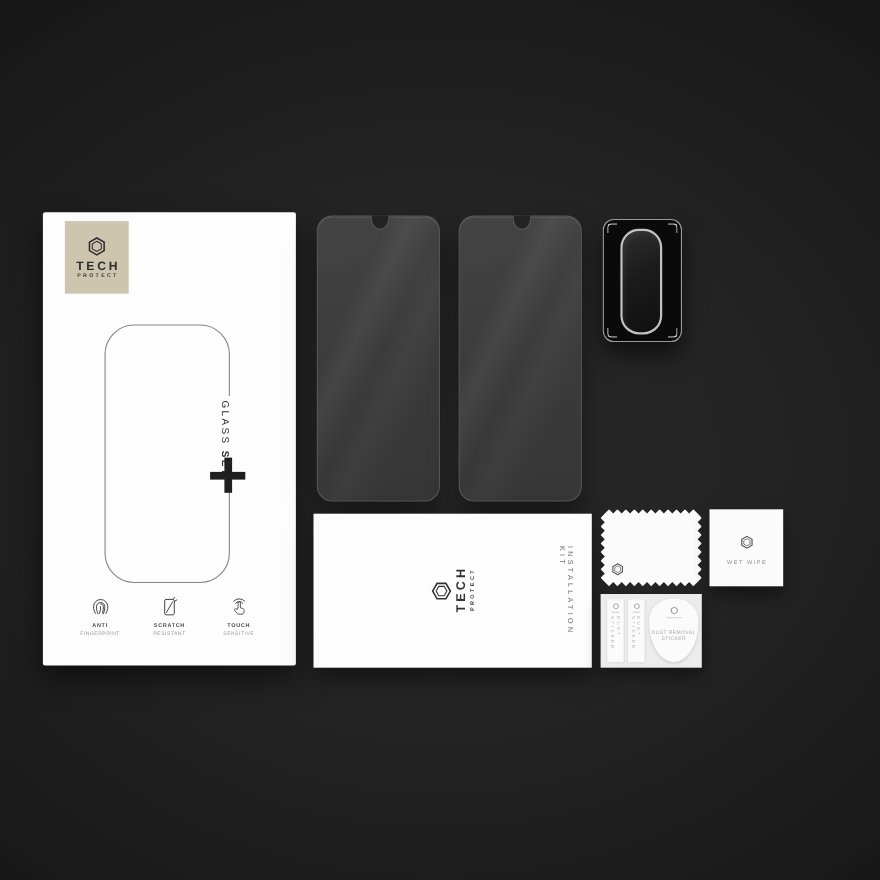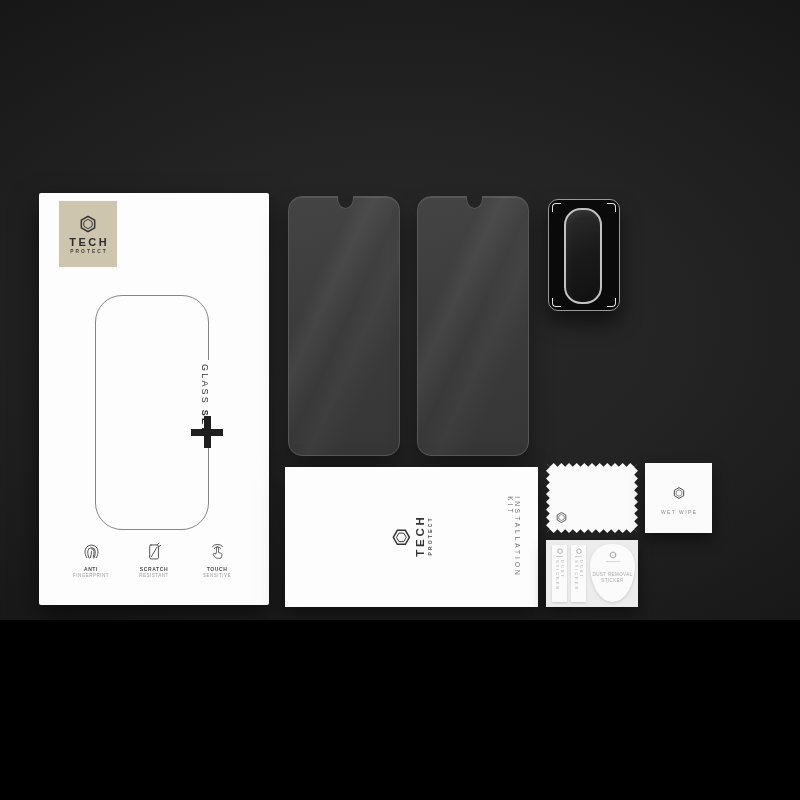--- a/index.html
+++ b/index.html
@@ -1,17 +1,17 @@
 <!DOCTYPE html>
 <html><head>
 <meta charset="utf-8">
 <style>
   html,body{margin:0;padding:0;background:#000;}
   .scene{
-    position:relative;width:800px;height:620px;overflow:hidden;
+    position:relative;width:800px;height:800px;overflow:hidden;
     background:radial-gradient(115% 95% at 50% 52%, #292929 0%, #242424 30%, #1c1c1c 55%, #111111 85%, #0a0a0a 100%);
     font-family:"Liberation Sans", sans-serif;
   }
   
   .box{position:absolute;left:39px;top:193px;width:230px;height:412px;background:#fdfdfd;border-radius:2px;
        box-shadow:0 12px 28px rgba(0,0,0,.55);}
   .logo-plate{position:absolute;left:20px;top:8px;width:58px;height:66px;background:#cdc5ad;
        display:flex;flex-direction:column;align-items:center;justify-content:center;color:#2d2d2d;}
   .logo-plate .hex{width:20px;height:20px;}
   .logo-tech{font-size:11px;font-weight:700;letter-spacing:2.5px;margin-top:2px;margin-right:-2.5px;color:#2d2d2d;}

